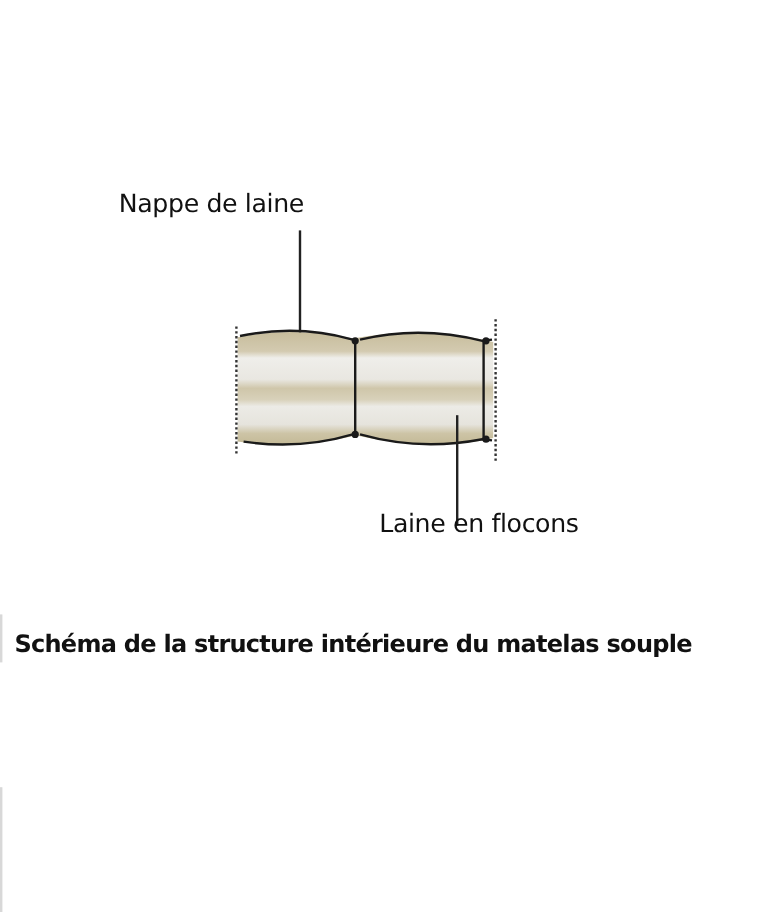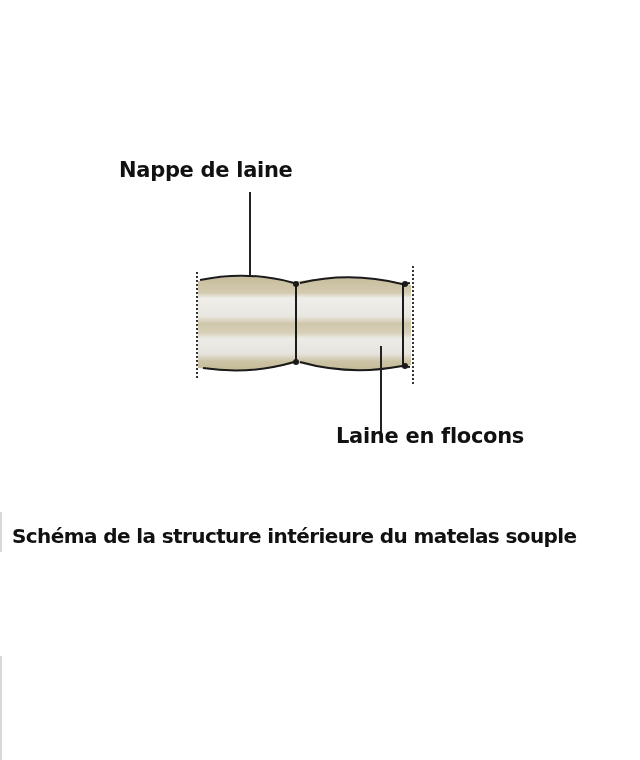--- a/index.html
+++ b/index.html
@@ -1,18 +1,18 @@
 <!DOCTYPE html>
 <html><head>
 <meta charset="utf-8">
 <style>
   html, body { margin:0; padding:0; }
   body { width:640px; height:760px; background:#ffffff; position:relative; overflow:hidden;
          font-family: "DejaVu Sans", sans-serif; color:#111; }
-  .label { position:absolute; font-weight:bold; font-size:21px; letter-spacing:-0.3px; white-space:nowrap;margin-left:20px; }
+  .label { position:absolute; font-weight:normal; font-size:21px; letter-spacing:-0.3px; white-space:nowrap; }
   .caption { position:absolute; left:12px; top:524px; font-weight:bold; font-size:20px; letter-spacing:-0.6px; white-space:nowrap; }
   .edge-line { position:absolute; left:0; width:2px; background:#d8d8d8; }
   .leader { position:absolute; width:1.5px; background:#222; }
   svg { position:absolute; }
 </style>
 </head>
 <body>
 
 <div class="label" style="left:99px; top:158px;">Nappe de laine</div>
 <div class="leader" style="left:249px; top:192px; height:92px;"></div>

